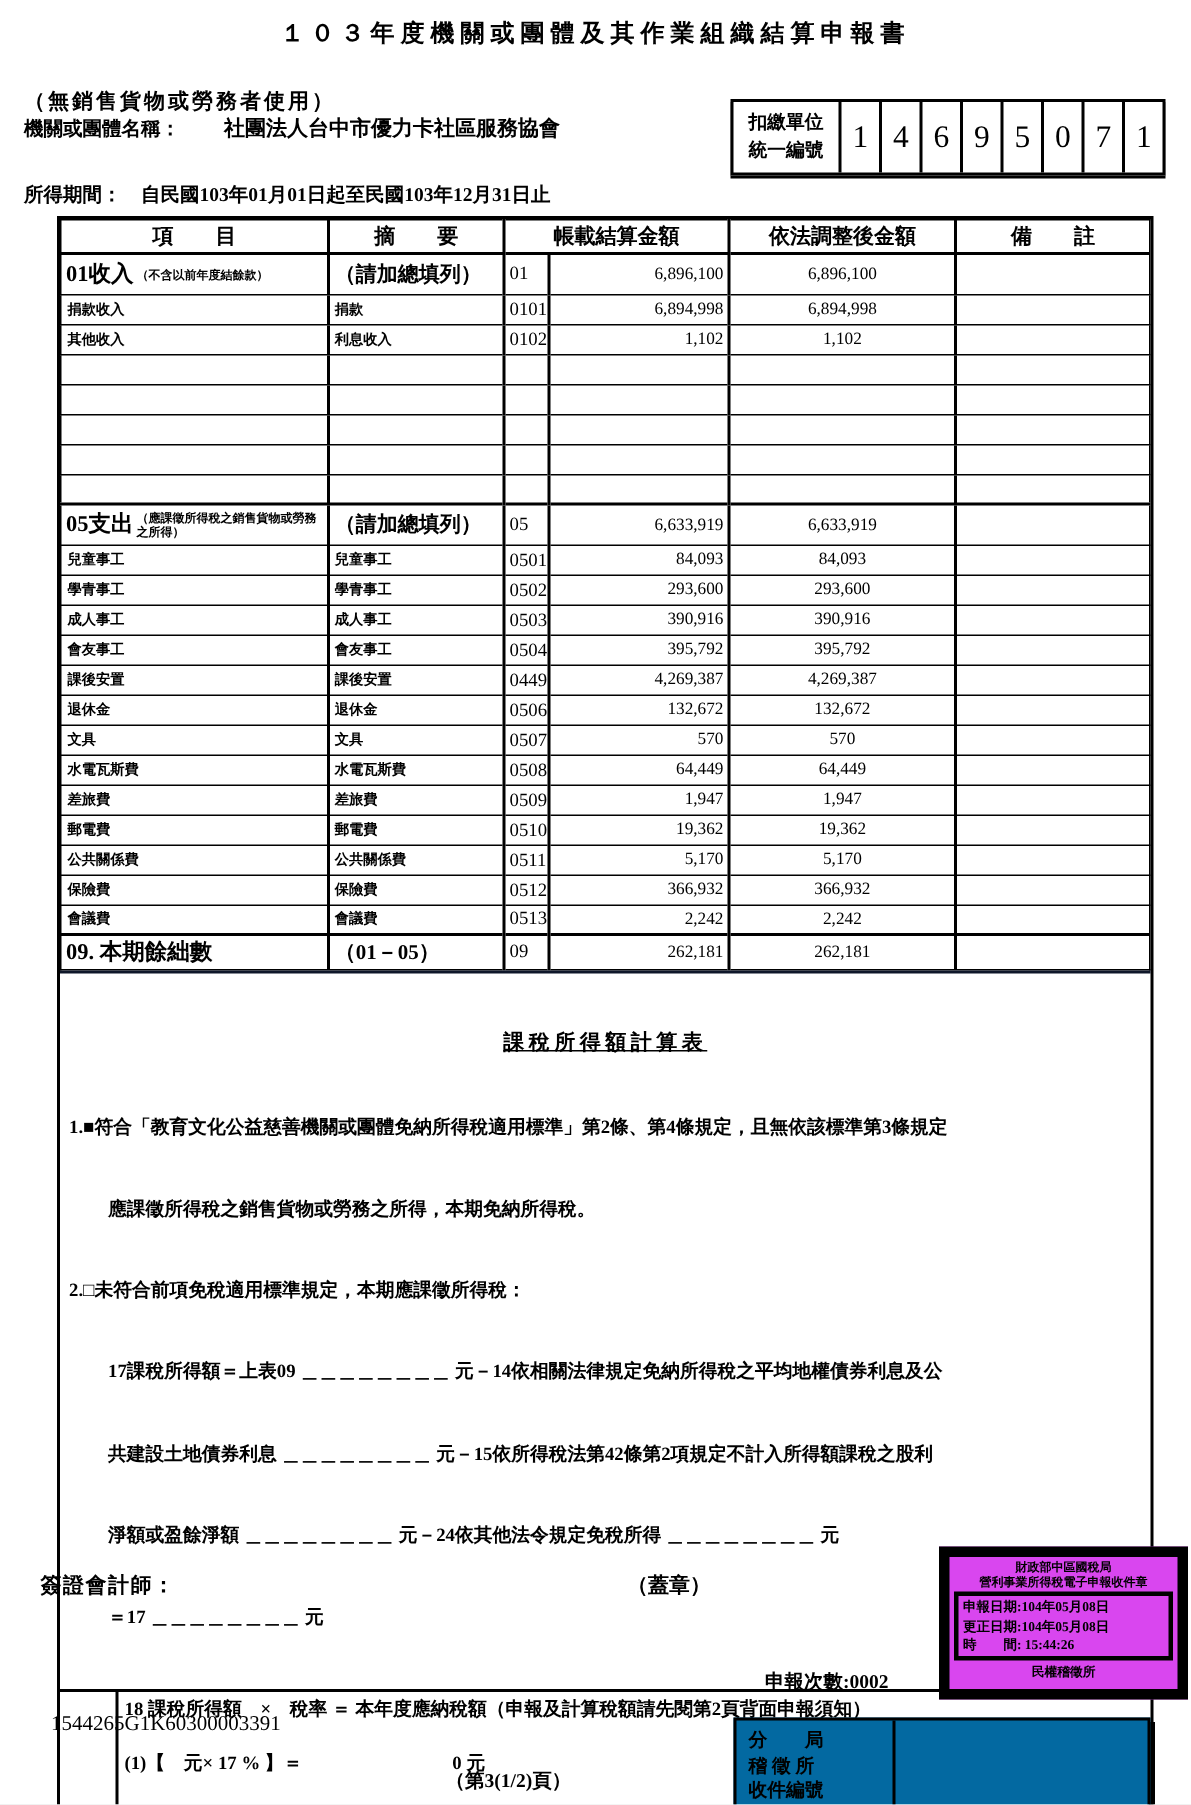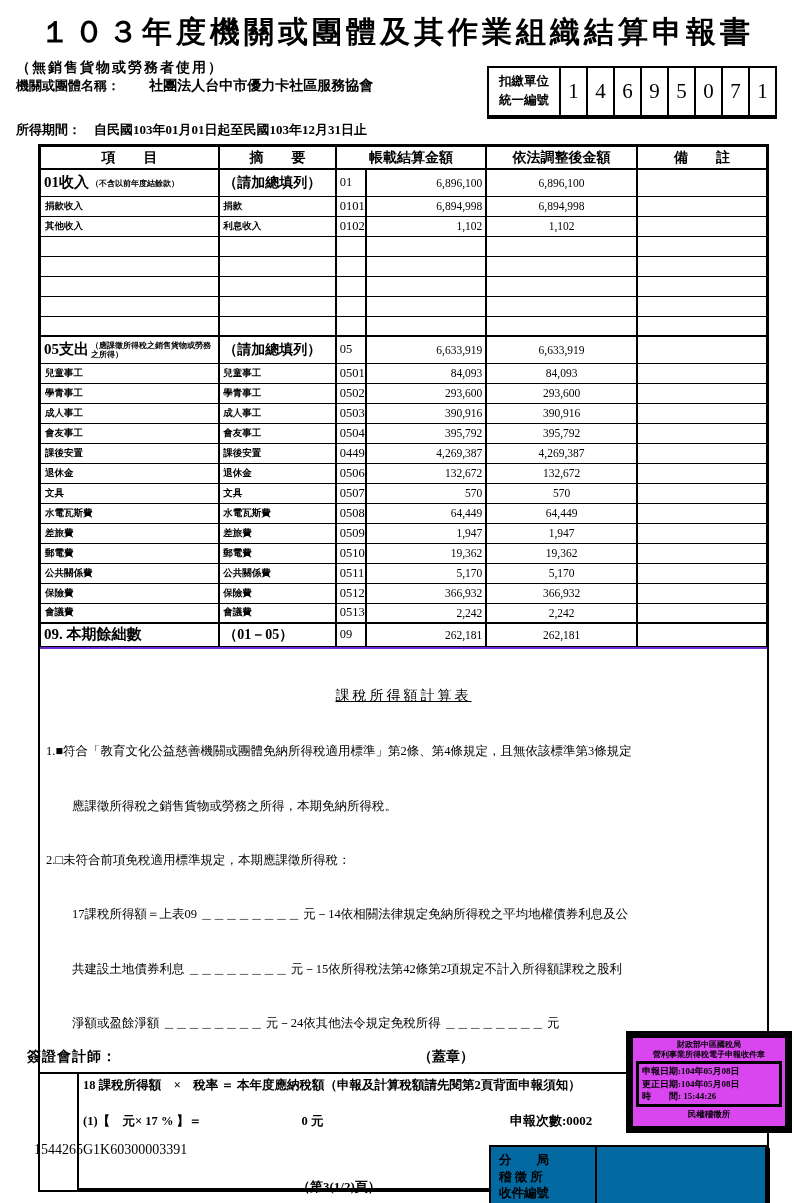--- a/index.html
+++ b/index.html
@@ -1,21 +1,21 @@
 <!DOCTYPE html>
 <html><head>
 <meta charset="utf-8">
 <style>
   html,body{margin:0;padding:0;background:#e8e8e8;}
   .page{position:relative;width:794px;height:1203px;background:#fff;margin:0 auto;
         font-family:"Liberation Serif","DejaVu Serif",serif;color:#000;overflow:hidden;}
 
   
   .title{position:absolute;top:12px;left:0;width:100%;text-align:center;
-         font-size:30px;font-weight:bold;letter-spacing:4px;}
+         font-size:16px;font-weight:bold;letter-spacing:4px;}
   .subtitle{position:absolute;top:59px;left:16px;font-size:14px;letter-spacing:2px;font-weight:bold;}
   .orgline{position:absolute;top:77px;left:16px;font-size:13px;font-weight:bold;}
   .orgline .orgname{margin-left:26px;font-size:14px;}
   .period{position:absolute;top:121px;left:16px;font-size:13px;font-weight:bold;}
 
   .ein{position:absolute;top:66px;left:487px;display:flex;border:2px solid #000;
        box-shadow:0 2px 0 #000;background:#fff;}
   .ein-label{width:66px;border-right:2px solid #000;font-size:12.5px;font-weight:bold;
              text-align:center;line-height:1.55;padding:4px 2px;}
   .ein-digit{width:25px;border-right:2px solid #000;display:flex;align-items:center;
@@ -37,22 +37,22 @@
   .c-item-note{font-size:8px;font-weight:bold;display:inline-block;vertical-align:middle;
                width:120px;line-height:1.15;margin-left:2px;}
   .det .c-item{font-size:9.5px;font-weight:bold;padding-left:4px;}
   .det .c-sum{font-size:9.5px;font-weight:bold;}
   .sec .c-sum,.lastrow .c-sum{font-size:14px;font-weight:bold;}
   .c-code{font-size:12.5px;padding-left:2px;}
   .c-a1{text-align:right;font-size:11.5px;padding-right:6px;}
   .c-a2{text-align:center;font-size:11.5px;}
 
   
-  .taxcalc{border-top:2px solid #6d28d9;padding:1px 6px 3px 6px;font-size:12.5px;
-           line-height:1.45;font-weight:normal;white-space:pre-wrap;}
+  .taxcalc{border-top:2px solid #0f172a;padding:1px 6px 3px 6px;font-size:12.5px;
+           line-height:1.45;font-weight:bold;white-space:pre-wrap;}
   .tc-title{text-align:center;font-size:14px;letter-spacing:3px;text-decoration:underline;}
   .tc-ind{padding-left:26px;}
 
   
   .taxamt{border-top:2px solid #000;display:flex;align-items:stretch;}
   .ta-label{width:37px;border-right:2px solid #000;display:flex;flex-direction:column;
             justify-content:center;align-items:center;font-size:14px;font-weight:bold;
             gap:10px;letter-spacing:1px;}
   .ta-body{flex:1;display:flex;flex-direction:column;min-width:0;}
   .ta-row18{padding:2px 4px 4px 4px;font-size:12.5px;line-height:1.45;font-weight:bold;
@@ -315,20 +315,21 @@
     </table>
 
     <div class="taxcalc">
       <div class="tc-title">課稅所得額計算表</div>
       <div><span>1.</span><span>■</span><span>符合「教育文化公益慈善機關或團體免納所得稅適用標準」第2條、第4條規定，且無依該標準第3條規定</span></div>
       <div class="tc-ind">應課徵所得稅之銷售貨物或勞務之所得，本期免納所得稅。</div>
       <div><span>2.</span><span>□</span><span>未符合前項免稅適用標準規定，本期應課徵所得稅：</span></div>
       <div class="tc-ind">17課稅所得額＝上表09 ＿＿＿＿＿＿＿＿ 元－14依相關法律規定免納所得稅之平均地權債券利息及公</div>
       <div class="tc-ind">共建設土地債券利息 ＿＿＿＿＿＿＿＿ 元－15依所得稅法第42條第2項規定不計入所得額課稅之股利</div>
       <div class="tc-ind">淨額或盈餘淨額 ＿＿＿＿＿＿＿＿ 元－24依其他法令規定免稅所得 ＿＿＿＿＿＿＿＿ 元</div>
+      <div class="tc-ind">＝17 ＿＿＿＿＿＿＿＿ 元</div>
     </div>
 
     <div class="taxamt">
       <div class="ta-label">
         
         
       </div>
       <div class="ta-body">
         <div class="ta-row18"><span>18 課稅所得額　×　稅率 ＝ 本年度應納稅額（申報及計算稅額請先閱第2頁背面申報須知）</span><br>
 <span>(1)【　元× 17 % 】＝　　　　　　　　0 元</span><br>

